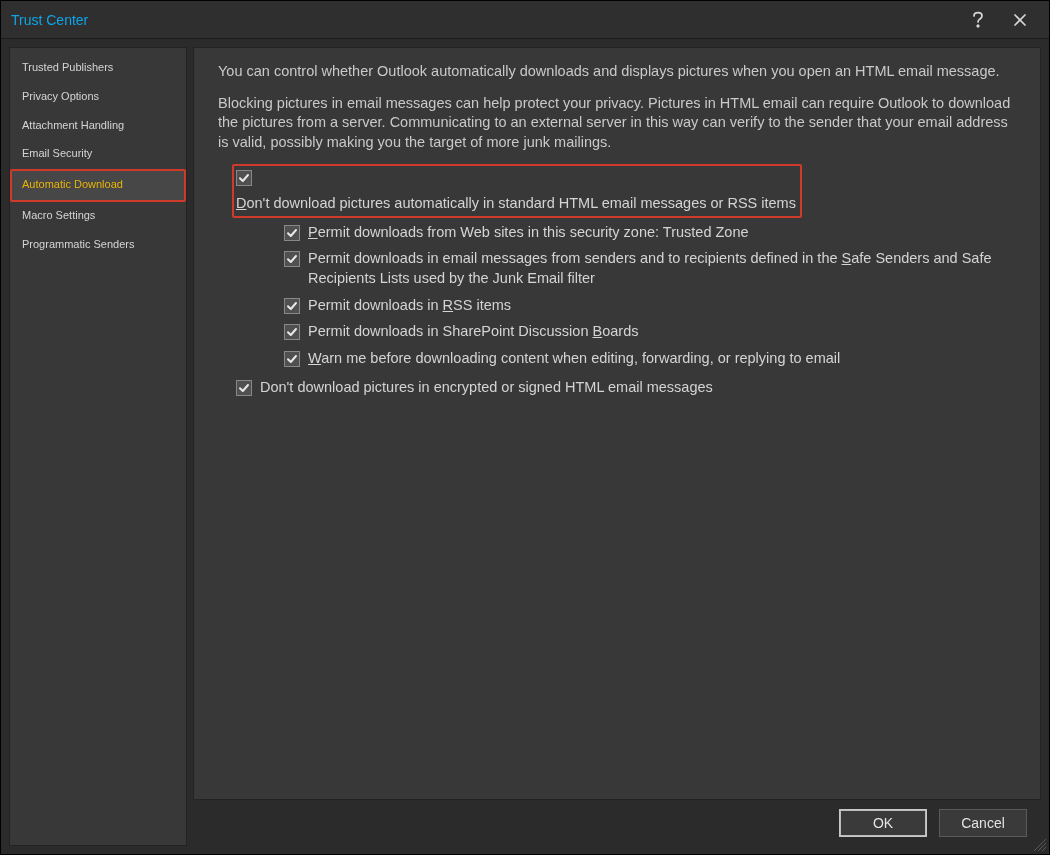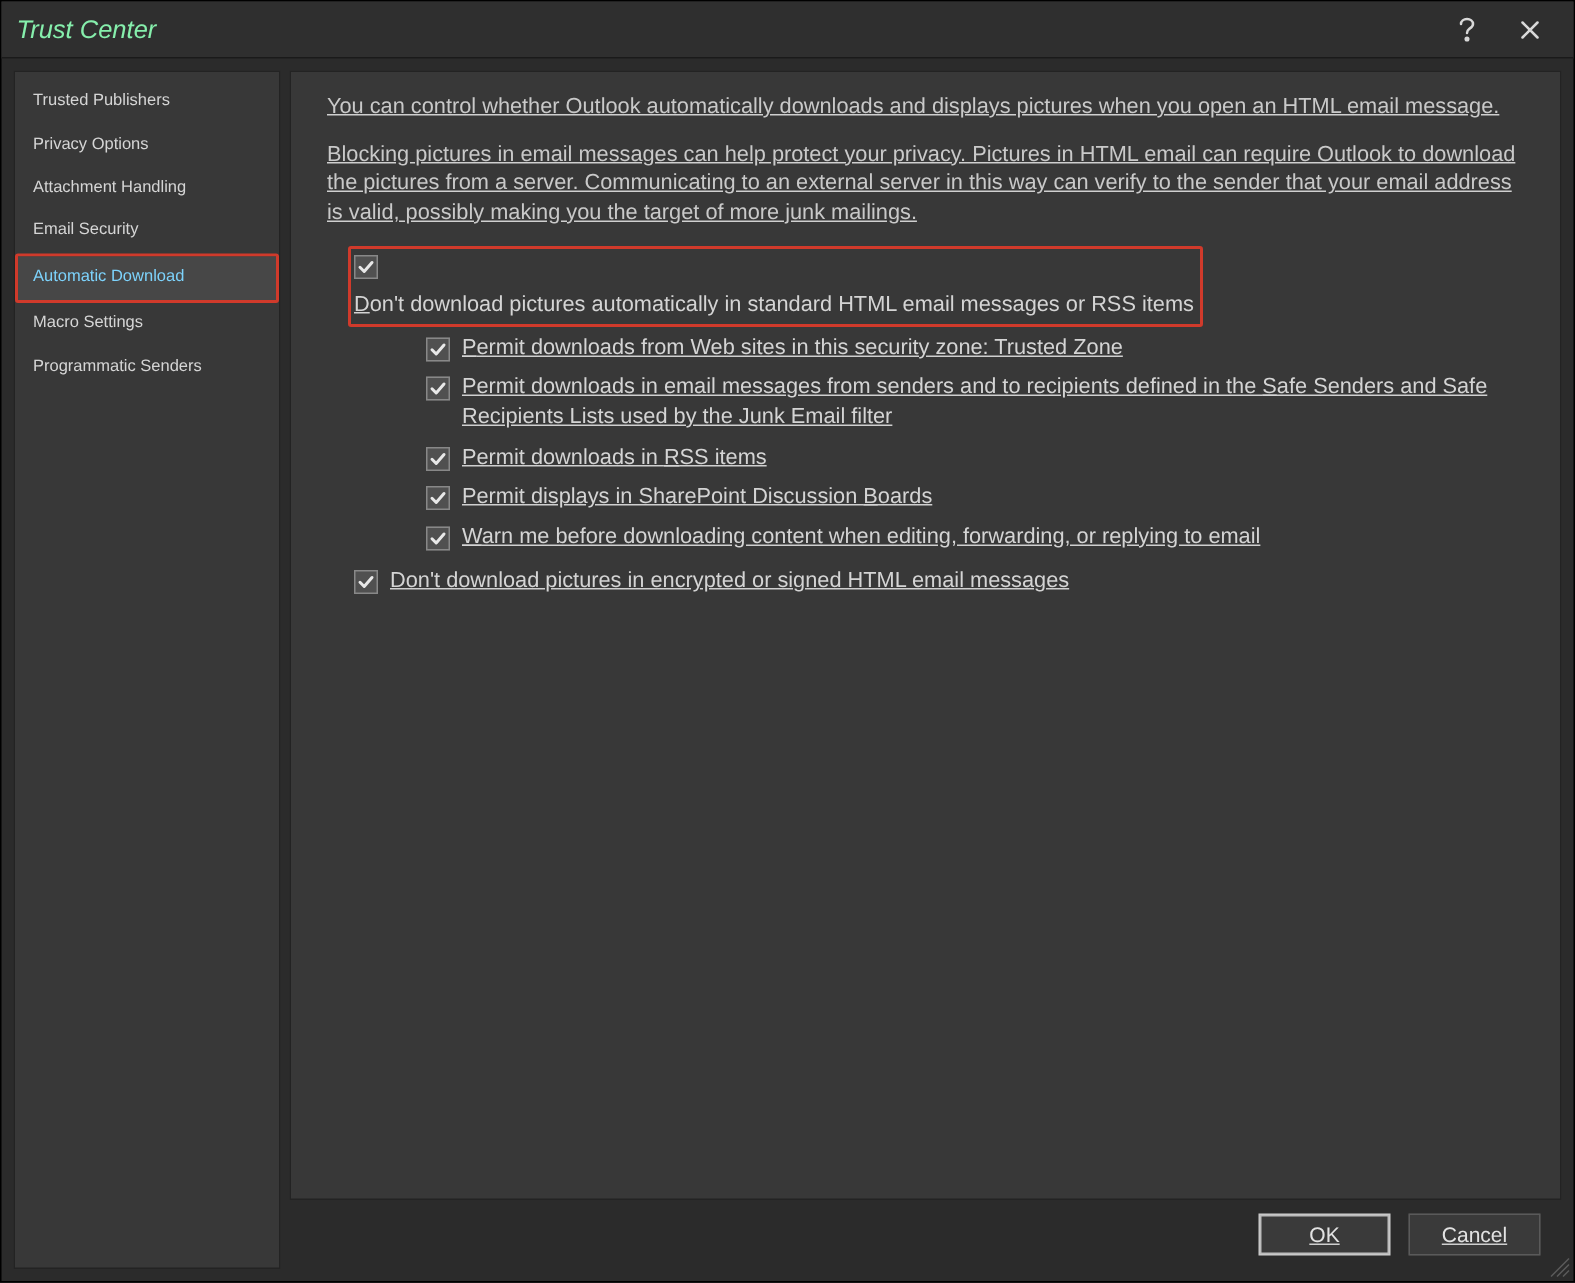--- a/index.html
+++ b/index.html
@@ -42,23 +42,22 @@
   .titlebar {
     height: 38px;
     background: var(--bg-titlebar);
     display: flex;
     align-items: center;
     padding: 0 8px 0 10px;
     border-bottom: 1px solid #1a1a1a;
   }
   .titlebar .title {
     flex: 1;
-    color: #86efac;
-    font-size: 17px;
-    font-style: italic;
+    color: #0ea5e9;
+    font-size: 14px;
   }
   .titlebar .tb-btn {
     width: 42px;
     height: 30px;
     display: flex;
     align-items: center;
     justify-content: center;
     color: #cfcfcf;
     font-size: 18px;
     cursor: default;
@@ -86,36 +85,35 @@
     padding: 7px 10px 8px 10px;
     color: #d5d5d5;
     font-size: 11px;
     cursor: default;
     white-space: nowrap;
     line-height: 1.25;
   }
   .side-item-wrap { position: relative; }
   .side-item-wrap.selected .side-item {
     background: #474747;
-    color: #7dd3fc;
+    color: #eab308;
   }
   .side-item-wrap.selected.highlighted {
     border: 2px solid var(--highlight-red);
     border-radius: 2px;
     margin: 0 -2px;
   }
 
   
   .content-wrap {
     flex: 1;
     display: flex;
     flex-direction: column;
     min-width: 0;
     margin-left: 6px;
-    text-decoration: underline;
   }
   .content {
     flex: 1;
     background: var(--bg-inner);
     border: 1px solid #232323;
     padding: 14px 20px 12px 24px;
     overflow: auto;
     color: #c9c9c9;
     line-height: 1.35;
   }
@@ -297,21 +295,21 @@
               </span>
             </div>
 
             <div class="opt-row">
               <span class="checkbox">
                 <svg width="12" height="12" viewBox="0 0 12 12">
                     <path d="M2 6.2 L4.8 9 L10 3" stroke="#e8e8e8" stroke-width="2" fill="none" stroke-linecap="round" stroke-linejoin="round"></path>
                   </svg>
               </span>
               <span class="opt-label">
-                <span>Permit displays in SharePoint Discussion </span><span class="u">B</span><span>oards</span>
+                <span>Permit downloads in SharePoint Discussion </span><span class="u">B</span><span>oards</span>
               </span>
             </div>
 
             <div class="opt-row">
               <span class="checkbox">
                 <svg width="12" height="12" viewBox="0 0 12 12">
                     <path d="M2 6.2 L4.8 9 L10 3" stroke="#e8e8e8" stroke-width="2" fill="none" stroke-linecap="round" stroke-linejoin="round"></path>
                   </svg>
               </span>
               <span class="opt-label">

